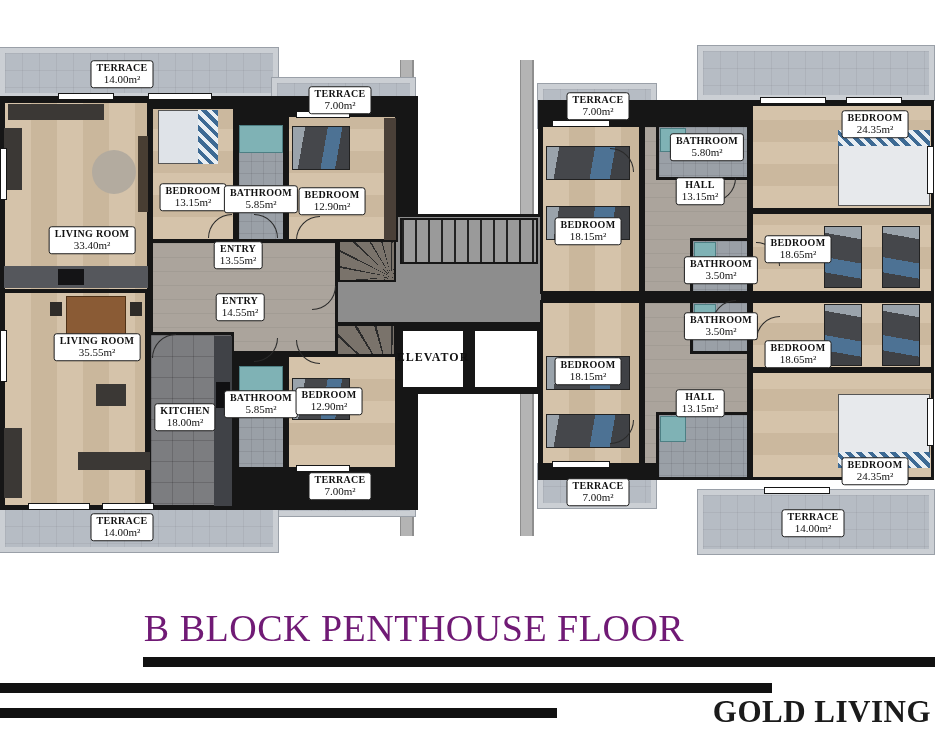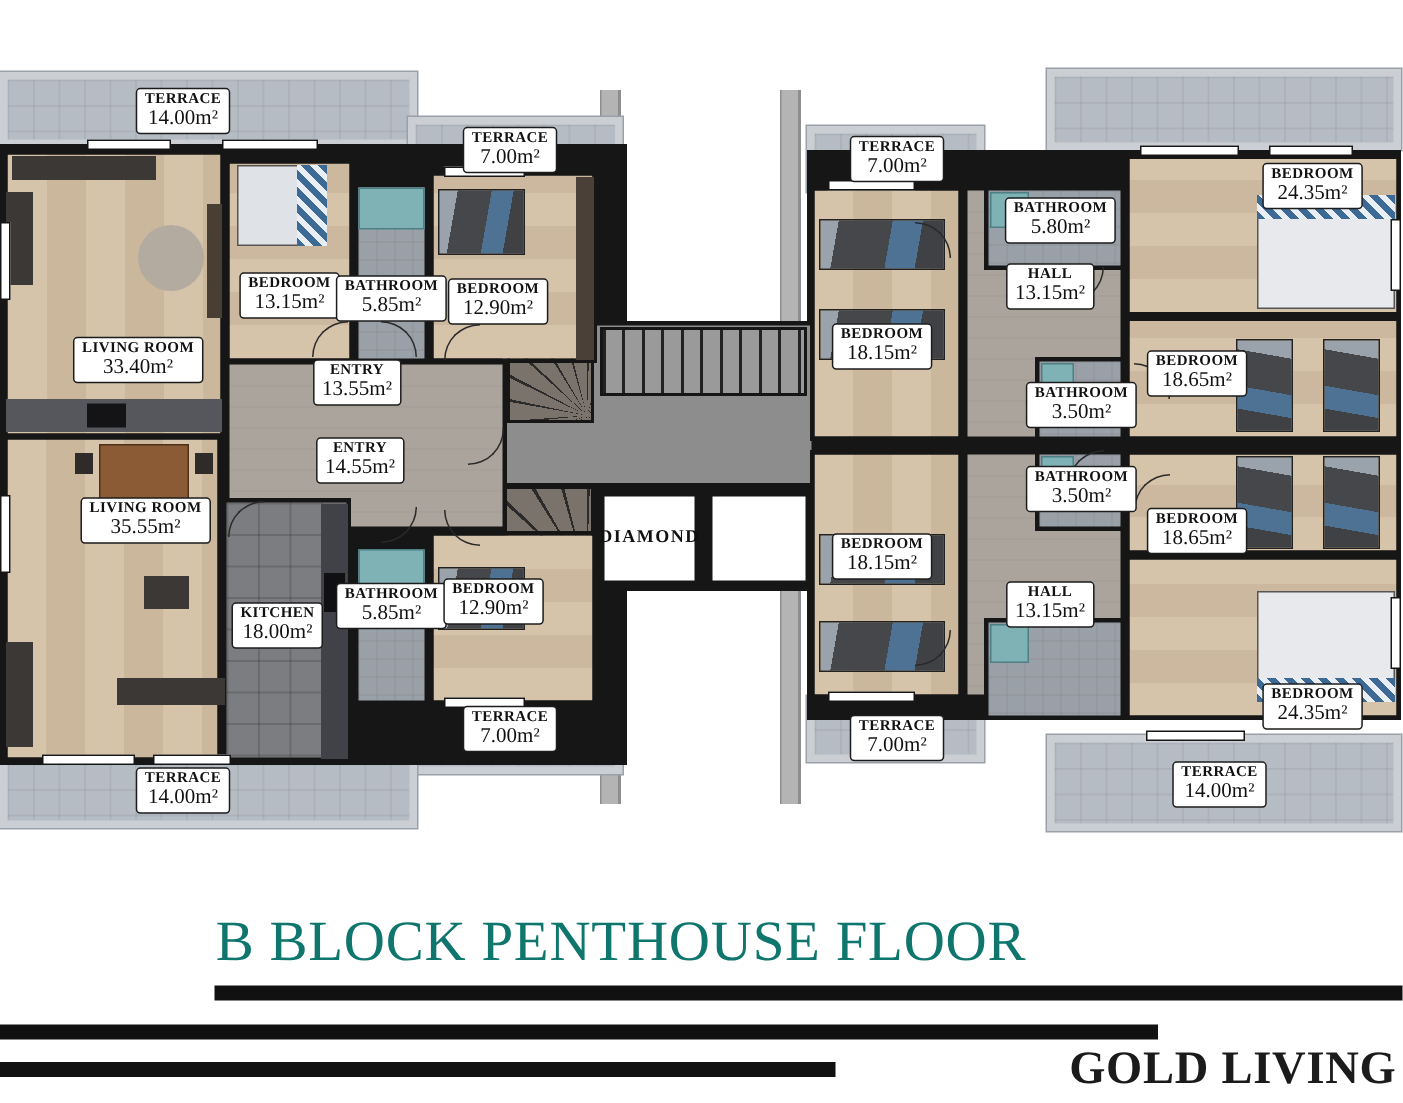--- a/index.html
+++ b/index.html
@@ -34,26 +34,26 @@
   .dbed{background:#e7e9ec;border:1px solid #555;}
   .checker{background:repeating-linear-gradient(45deg,#3d6a94 0 4px,#e8eef3 4px 8px);}
   .teal{background:#7fb2b5;border:1px solid #4d7f84;}
   .win{background:#fff;border:1px solid #161616;}
   .arc{width:24px;height:24px;border:1.6px solid #2a2a2a;border-right:none;border-bottom:none;
     border-top-left-radius:24px;background:transparent;}
   
   .room-label{position:absolute;transform:translate(-50%,-50%);background:#fff;border:1px solid #1c1c1c;
     border-radius:3px;padding:1px 5px;text-align:center;line-height:1.12;white-space:nowrap;z-index:40;}
   .room-label .rl-name{font-weight:bold;font-size:10px;letter-spacing:.3px;color:#111;}
-  .room-label .rl-area{font-size:14px;color:#111;}
+  .room-label .rl-area{font-size:11px;color:#111;}
   .room-label.plain{background:transparent;border:none;}
   .room-label.plain .rl-name{font-size:12px;letter-spacing:1px;}
   
   .big-title{position:absolute;left:0;top:606px;width:828px;text-align:center;font-size:38px;
-    letter-spacing:.5px;color:#0f766e;}
+    letter-spacing:.5px;color:#701a75;}
   .bar{position:absolute;background:#111;height:10px;}
   .brand{position:absolute;right:4px;top:694px;font-size:31px;font-weight:bold;color:#1b1b1b;letter-spacing:.5px;}
 </style>
 </head>
 <body>
 
 <div class="plan">
 
   <div class="abs wallstrip" style="left:400px;top:60px;width:14px;height:156px"></div>
   <div class="abs wallstrip" style="left:520px;top:60px;width:14px;height:156px"></div>
@@ -222,21 +222,21 @@
       </div>
       <div class="room-label" style="left: 340px; top: 486px;">
         <div class="rl-name">TERRACE</div>
         <div class="rl-area">7.00m²</div>
       </div>
       <div class="room-label" style="left: 122px; top: 527px;">
         <div class="rl-name">TERRACE</div>
         <div class="rl-area">14.00m²</div>
       </div>
       <div class="room-label plain" style="left: 433px; top: 358px;">
-        <div class="rl-name">DIAMOND</div>
+        <div class="rl-name">ELEVATOR</div>
       </div>
       <div class="room-label" style="left: 598px; top: 106px;">
         <div class="rl-name">TERRACE</div>
         <div class="rl-area">7.00m²</div>
       </div>
       <div class="room-label" style="left: 707px; top: 147px;">
         <div class="rl-name">BATHROOM</div>
         <div class="rl-area">5.80m²</div>
       </div>
       <div class="room-label" style="left: 700px; top: 191px;">

